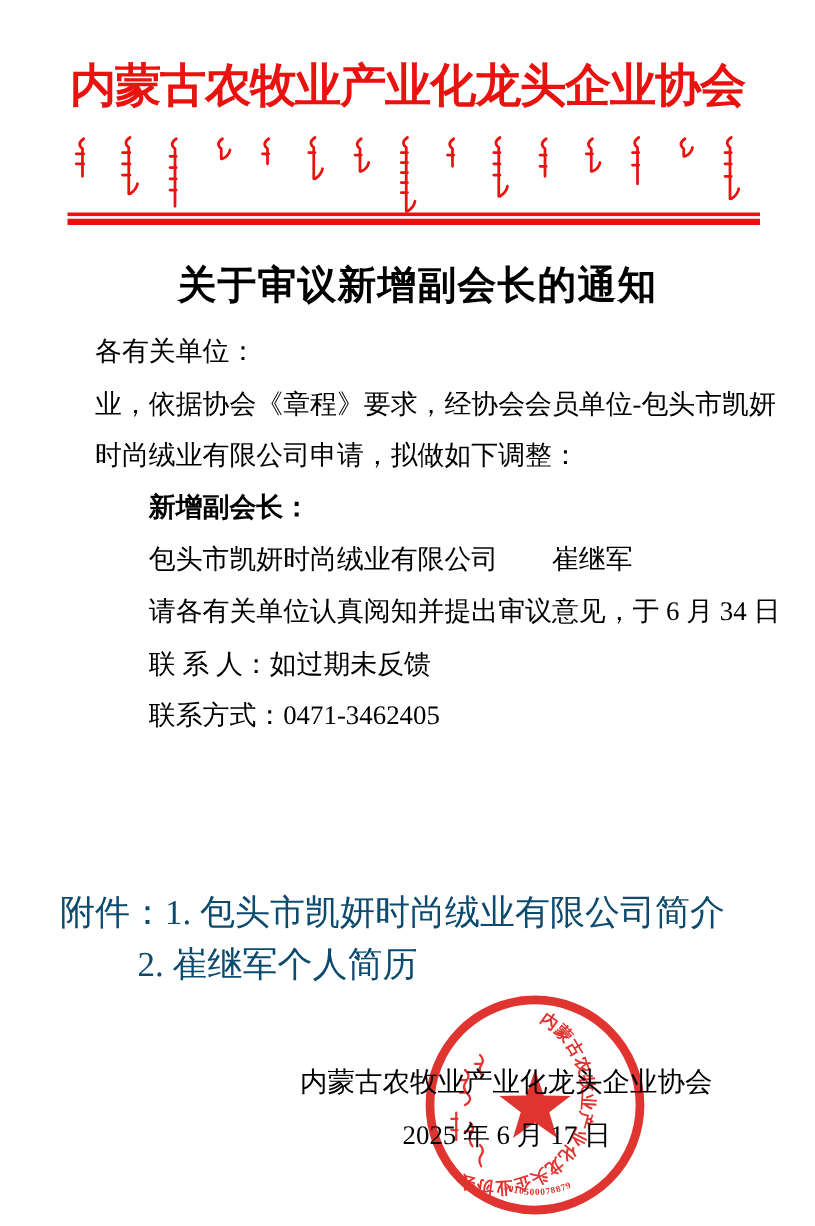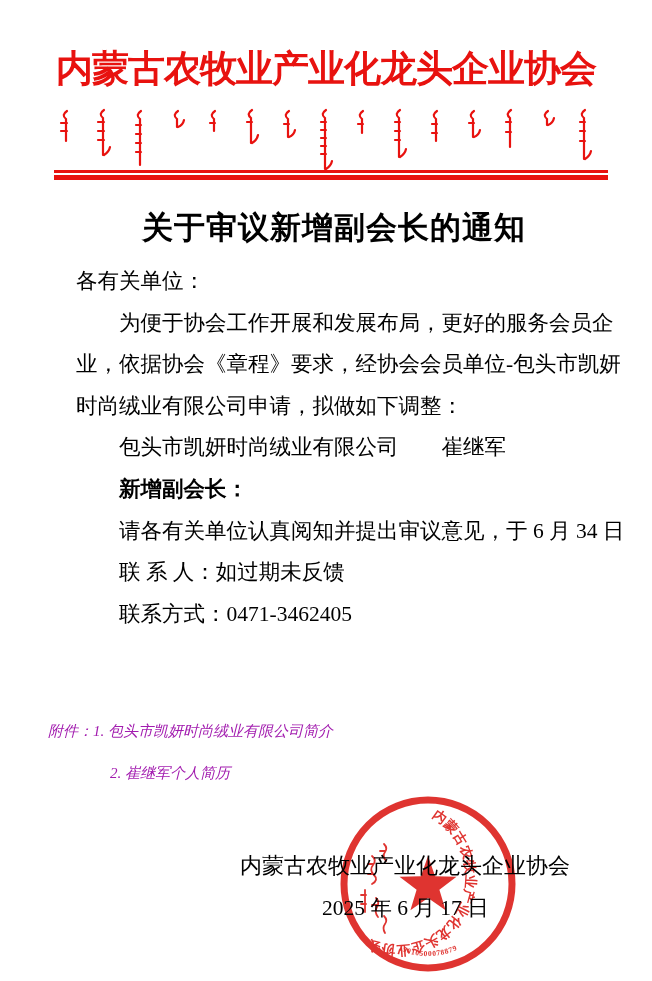--- a/index.html
+++ b/index.html
@@ -54,21 +54,21 @@
     position:absolute;top:261px;left:44px;width:570px;
     font-size:21.5px;line-height:41.6px;
     color:#000;
   }
   .body-block .line{white-space:nowrap;margin-left:32px;}
   .body-block .indent{padding-left:43px;}
   .body-block .bold{font-weight:bold;}
   
   .attachments{
     position:absolute;top:710px;left:48px;
-    font-size:15px;line-height:42px;color:#a21caf;font-style:italic;
+    font-size:28px;line-height:42px;color:#0c4a6e;
   }
   .attachments .second{padding-left:62px;}
   
   .sig-org{
     position:absolute;top:851px;left:240px;
     font-size:22px;color:#000;white-space:nowrap;
   }
   .sig-date{
     position:absolute;top:893px;left:322px;
     font-size:21.5px;color:#000;white-space:nowrap;
@@ -117,25 +117,24 @@
   <div class="red-rule">
     <div class="thin"></div>
       <div class="gap"></div>
       <div class="thick"></div>
   </div>
 
   <div class="doc-title">关于审议新增副会长的通知</div>
 
   <div class="body-block">
     <div class="line">各有关单位：</div>
-    <div class="line indent">为便于协会工作开展和发展布局，更好的服务会员企</div>
     <div class="line">业，依据协会《章程》要求，经协会会员单位-包头市凯妍</div>
     <div class="line">时尚绒业有限公司申请，拟做如下调整：</div>
+    <div class="line indent bold">新增副会长：</div>
     <div class="line indent">包头市凯妍时尚绒业有限公司　　崔继军</div>
-    <div class="line indent bold">新增副会长：</div>
     <div class="line indent">请各有关单位认真阅知并提出审议意见，于 6 月 34 日</div>
     <div class="line indent">联 系 人：如过期未反馈</div>
     <div class="line indent">联系方式：0471-3462405</div>
   </div>
 
   <div class="attachments">
     <div class="line">附件：1. 包头市凯妍时尚绒业有限公司简介</div>
     <div class="second">2. 崔继军个人简历</div>
   </div>
 

